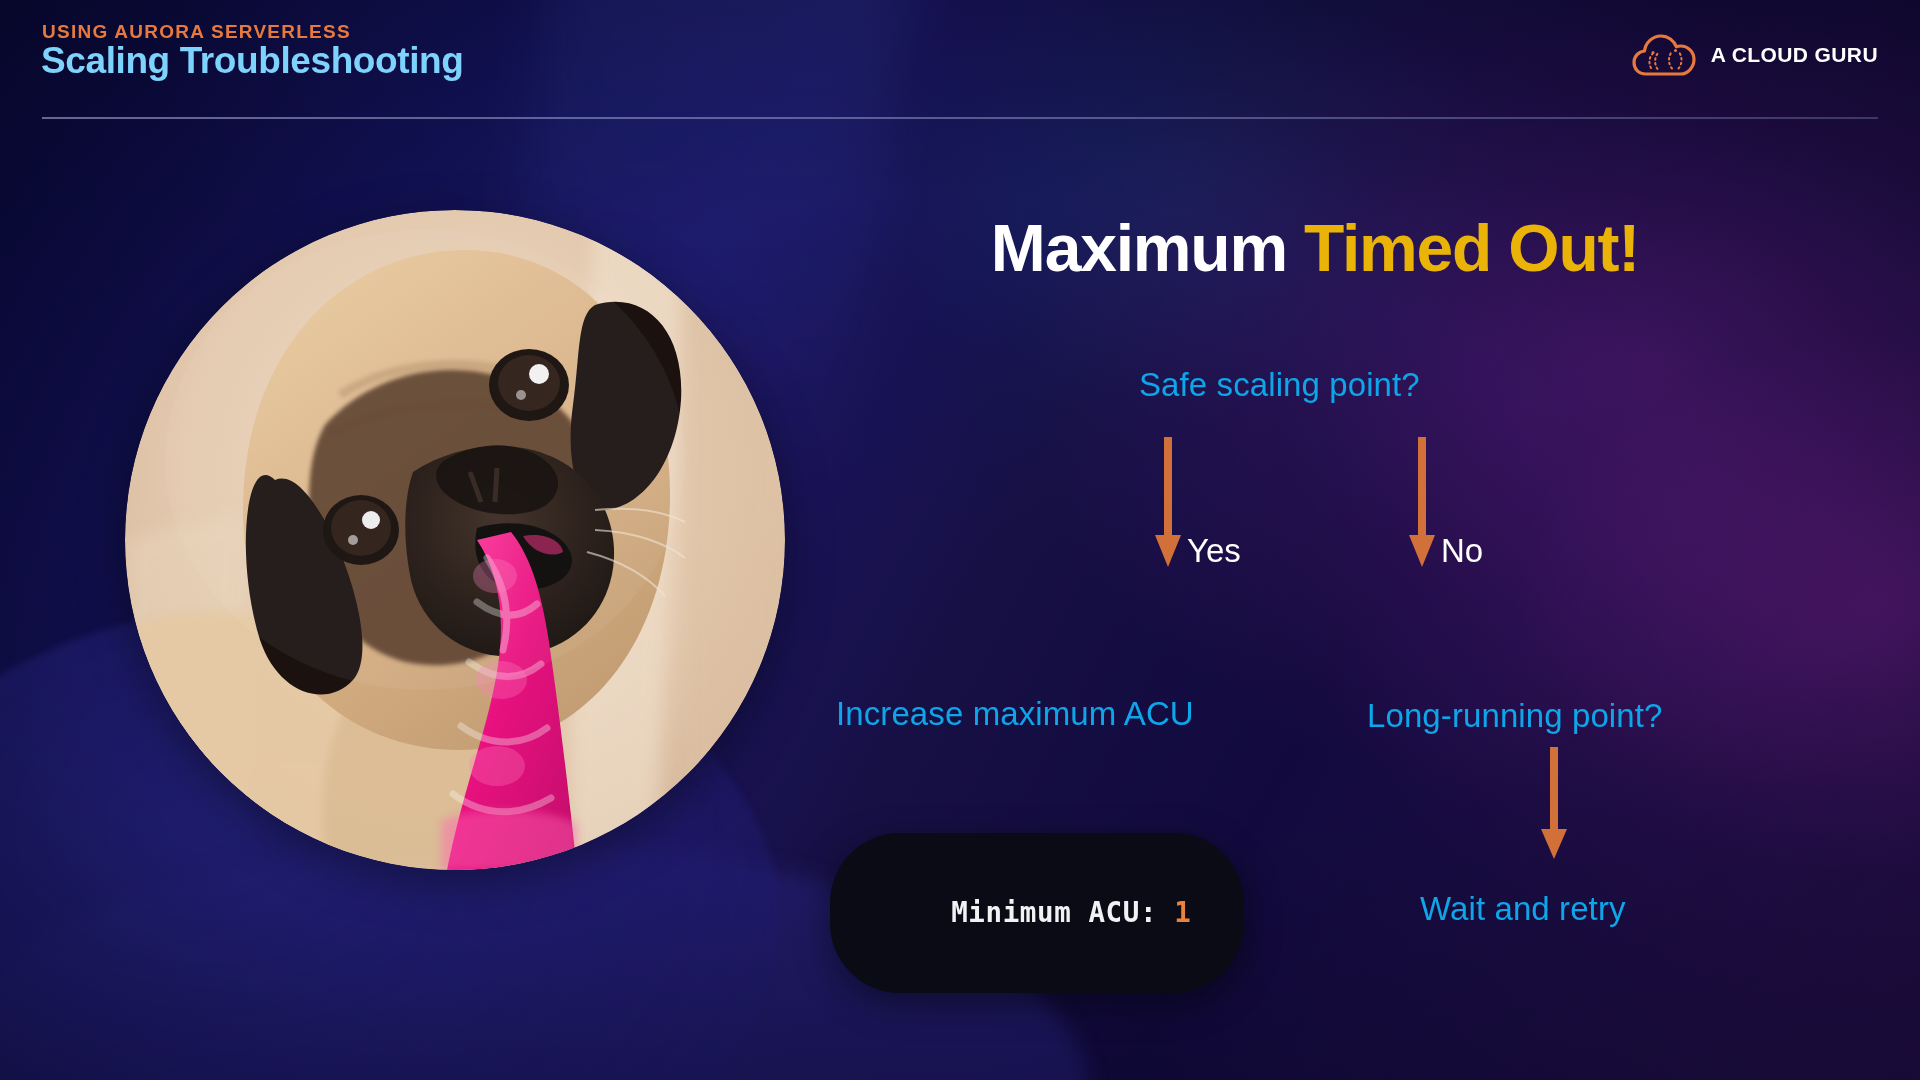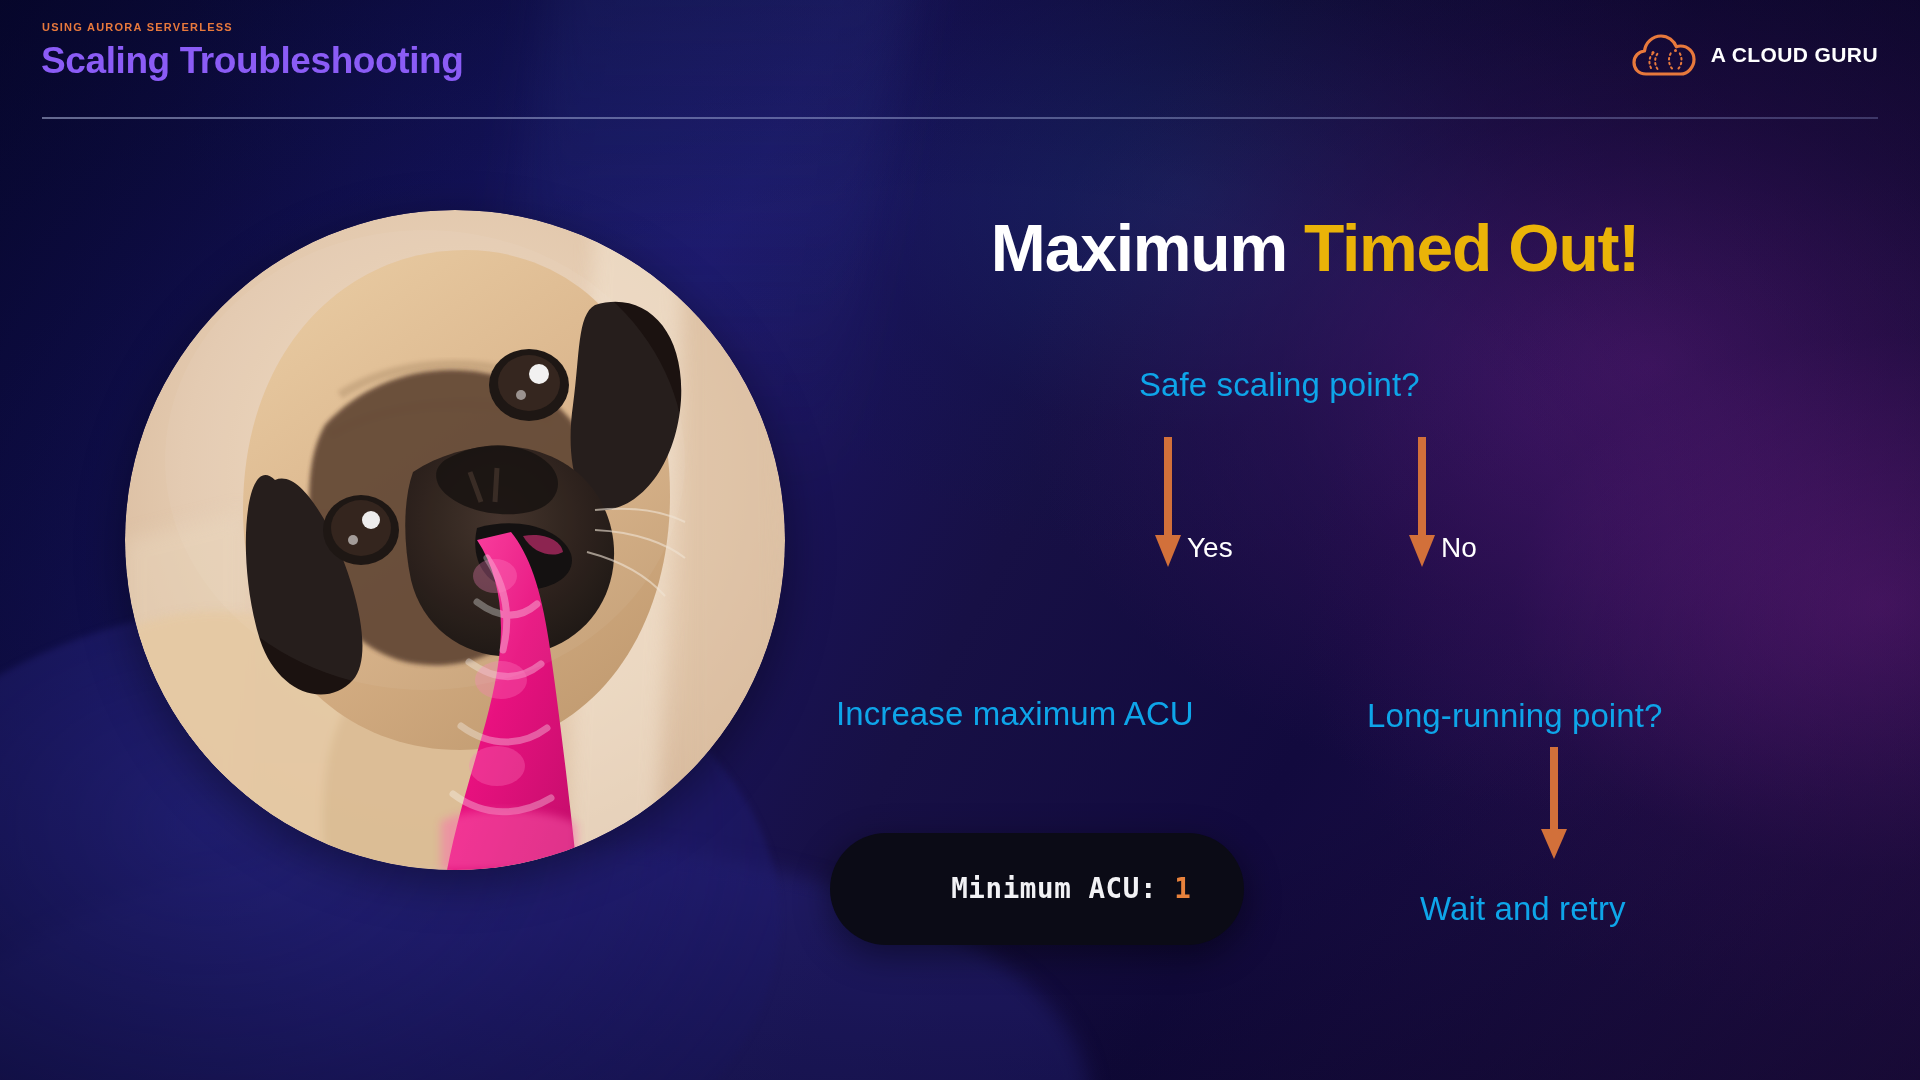--- a/index.html
+++ b/index.html
@@ -28,24 +28,24 @@
     background:radial-gradient(ellipse at 40% 35%, rgba(42,40,140,.80) 0%, rgba(32,28,112,.62) 55%, rgba(26,22,96,.30) 100%);
     filter:blur(3px);}
   .bg-blob2{position:absolute;left:-90px;top:840px;width:1180px;height:520px;border-radius:50%;
     background:rgba(38,34,124,.55);filter:blur(10px);}
   .bg-sheen{position:absolute;left:520px;top:-120px;width:360px;height:620px;
     background:linear-gradient(180deg, rgba(70,90,190,.20), rgba(40,40,120,0));
     transform:skewX(-9deg);filter:blur(24px);}
 
   
   .header{position:absolute;left:0;top:0;width:1920px;height:120px;}
-  .kicker{position:absolute;left:42px;top:21px;font-size:11px;font-weight:bold;
+  .kicker{position:absolute;left:42px;top:21px;font-size:19px;font-weight:bold;
     letter-spacing:1.25px;color:#e8793c;white-space:nowrap;}
   .slide-title{position:absolute;left:41px;top:40px;font-size:37px;font-weight:bold;
-    color:#8b5cf6;letter-spacing:-.4px;white-space:nowrap;}
+    color:#7dd3fc;letter-spacing:-.4px;white-space:nowrap;}
   .divider{position:absolute;left:42px;top:117px;width:1836px;height:2px;
     background:linear-gradient(90deg, rgba(190,200,235,.50) 0%, rgba(170,182,225,.42) 55%, rgba(150,160,215,.30) 100%);}
 
   
   .brand{position:absolute;right:42px;top:32px;display:flex;align-items:center;gap:15px;}
   .brand-mark{width:64px;height:46px;display:block;}
   .brand-text{font-size:21px;font-weight:bold;color:#ffffff;letter-spacing:.4px;white-space:nowrap;}
 
   
   .photo-wrap{position:absolute;left:125px;top:210px;width:660px;height:660px;border-radius:50%;
@@ -57,32 +57,32 @@
     font-size:66px;font-weight:bold;letter-spacing:-1.2px;white-space:nowrap;line-height:1;}
   .mt-white{color:#ffffff;}
   .mt-green{color:#eab308;}
 
   .node{position:absolute;color:#0ea5e9;font-size:33px;font-weight:400;white-space:nowrap;letter-spacing:.1px;}
   .node-q1{left:1139px;top:366px;}
   .node-inc{left:836px;top:695px;}
   .node-long{left:1367px;top:697px;}
   .node-wait{left:1420px;top:890px;}
 
-  .edge-label{position:absolute;color:#ffffff;font-size:28px;font-weight:400;white-space:nowrap;}
+  .edge-label{position:absolute;color:#ffffff;font-size:33px;font-weight:400;white-space:nowrap;}
   .lbl-yes{left:1187px;top:532px;}
   .lbl-no{left:1441px;top:532px;}
 
   .arrow{position:absolute;}
   .arrow svg{display:block;}
   .arr-yes{left:1155px;top:437px;}
   .arr-no{left:1409px;top:437px;}
   .arr-wait{left:1541px;top:747px;}
 
   
-  .code-pill{position:absolute;left:830px;top:833px;width:414px;height:112px;
+  .code-pill{position:absolute;left:830px;top:833px;width:414px;height:160px;
     background:#0b0b16;border-radius:70px;
     display:flex;flex-direction:column;justify-content:center;align-items:center;
     box-shadow:0 10px 36px rgba(0,0,0,.45);}
   .code-line{font-family:"DejaVu Sans Mono", monospace;font-size:27.5px;font-weight:bold;
     color:#f2f2f5;letter-spacing:.6px;white-space:pre;line-height:1.42;}
   .code-val{color:#e8823c;}
 </style>
 </head>
 <body>
 

